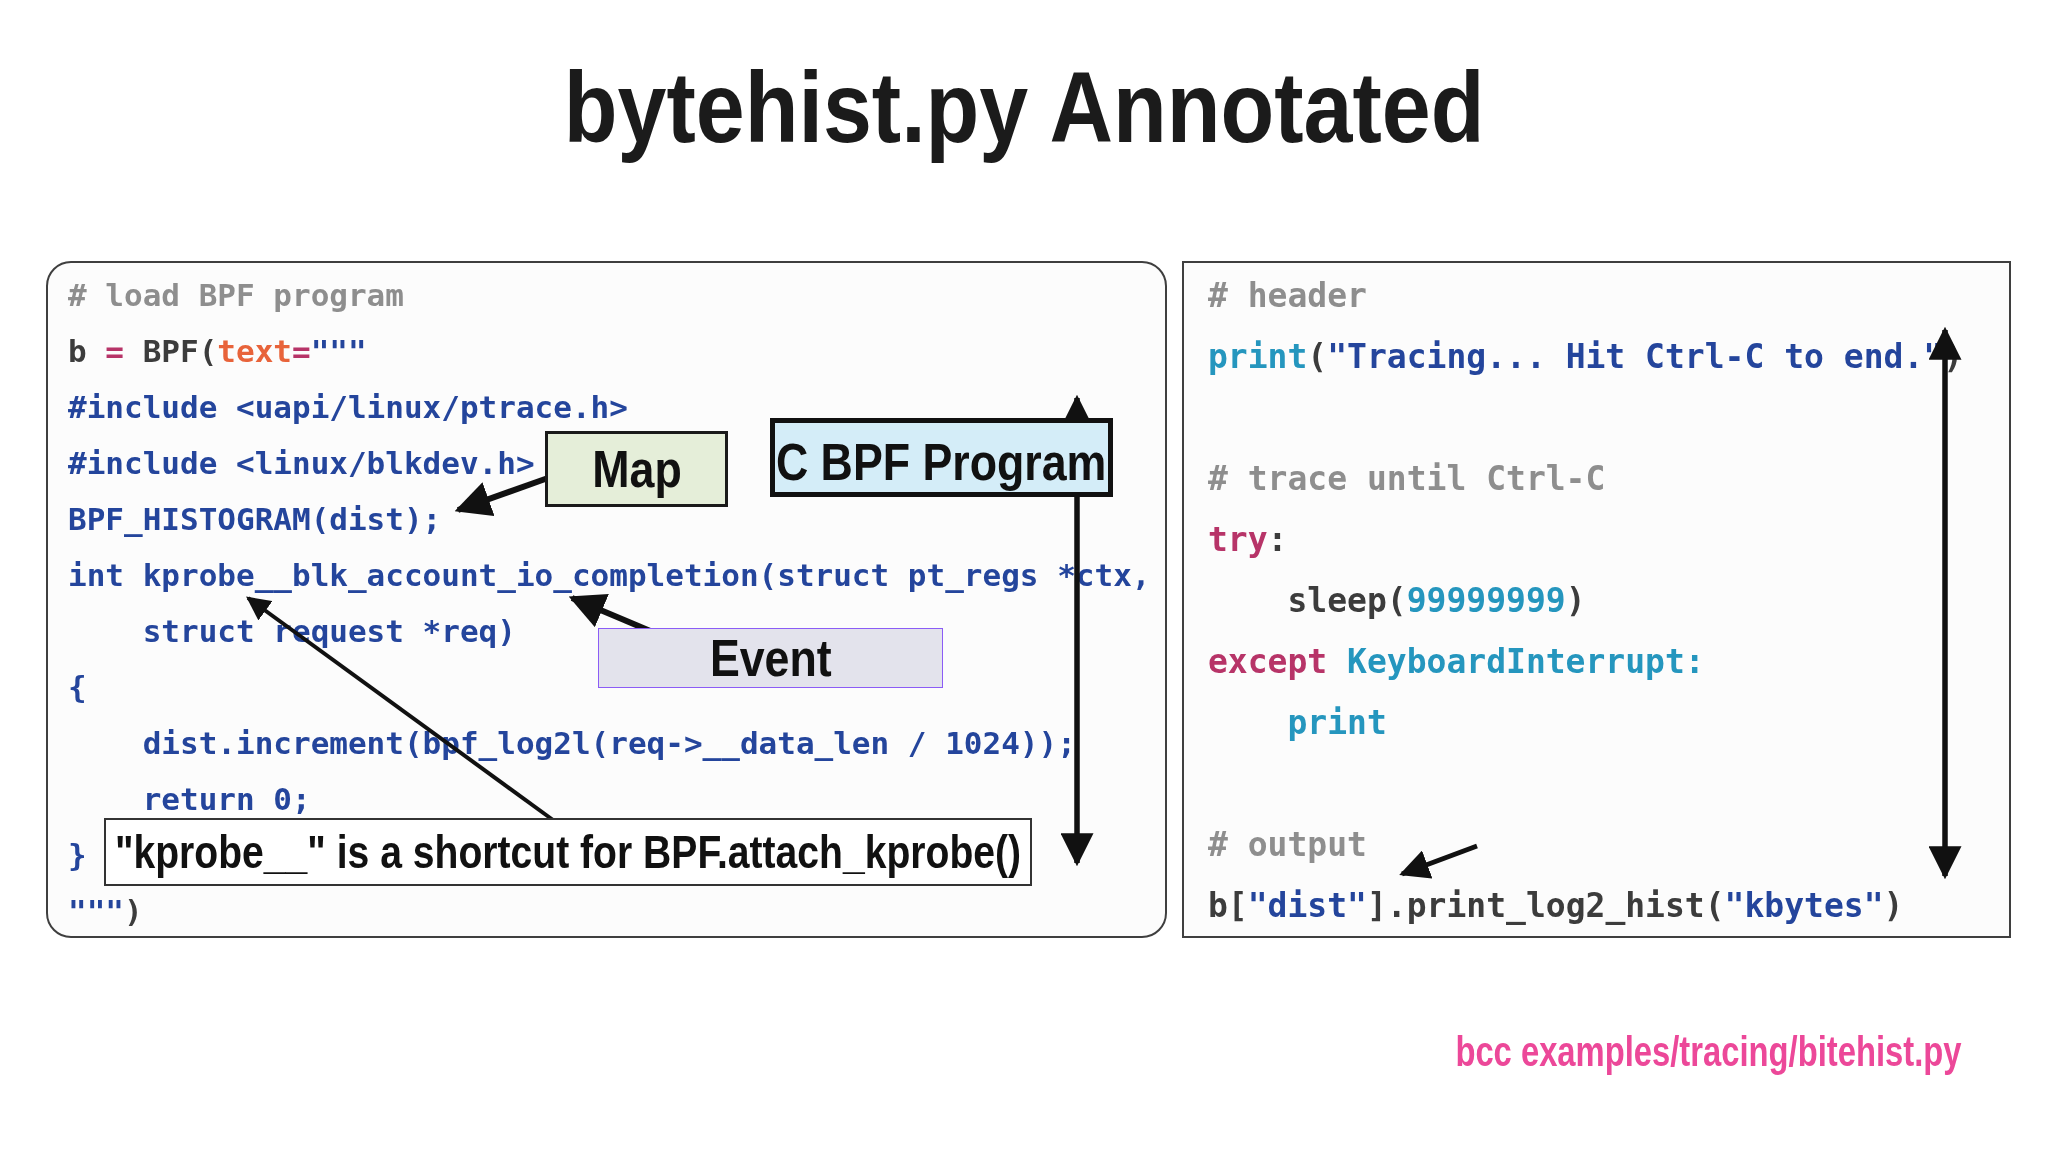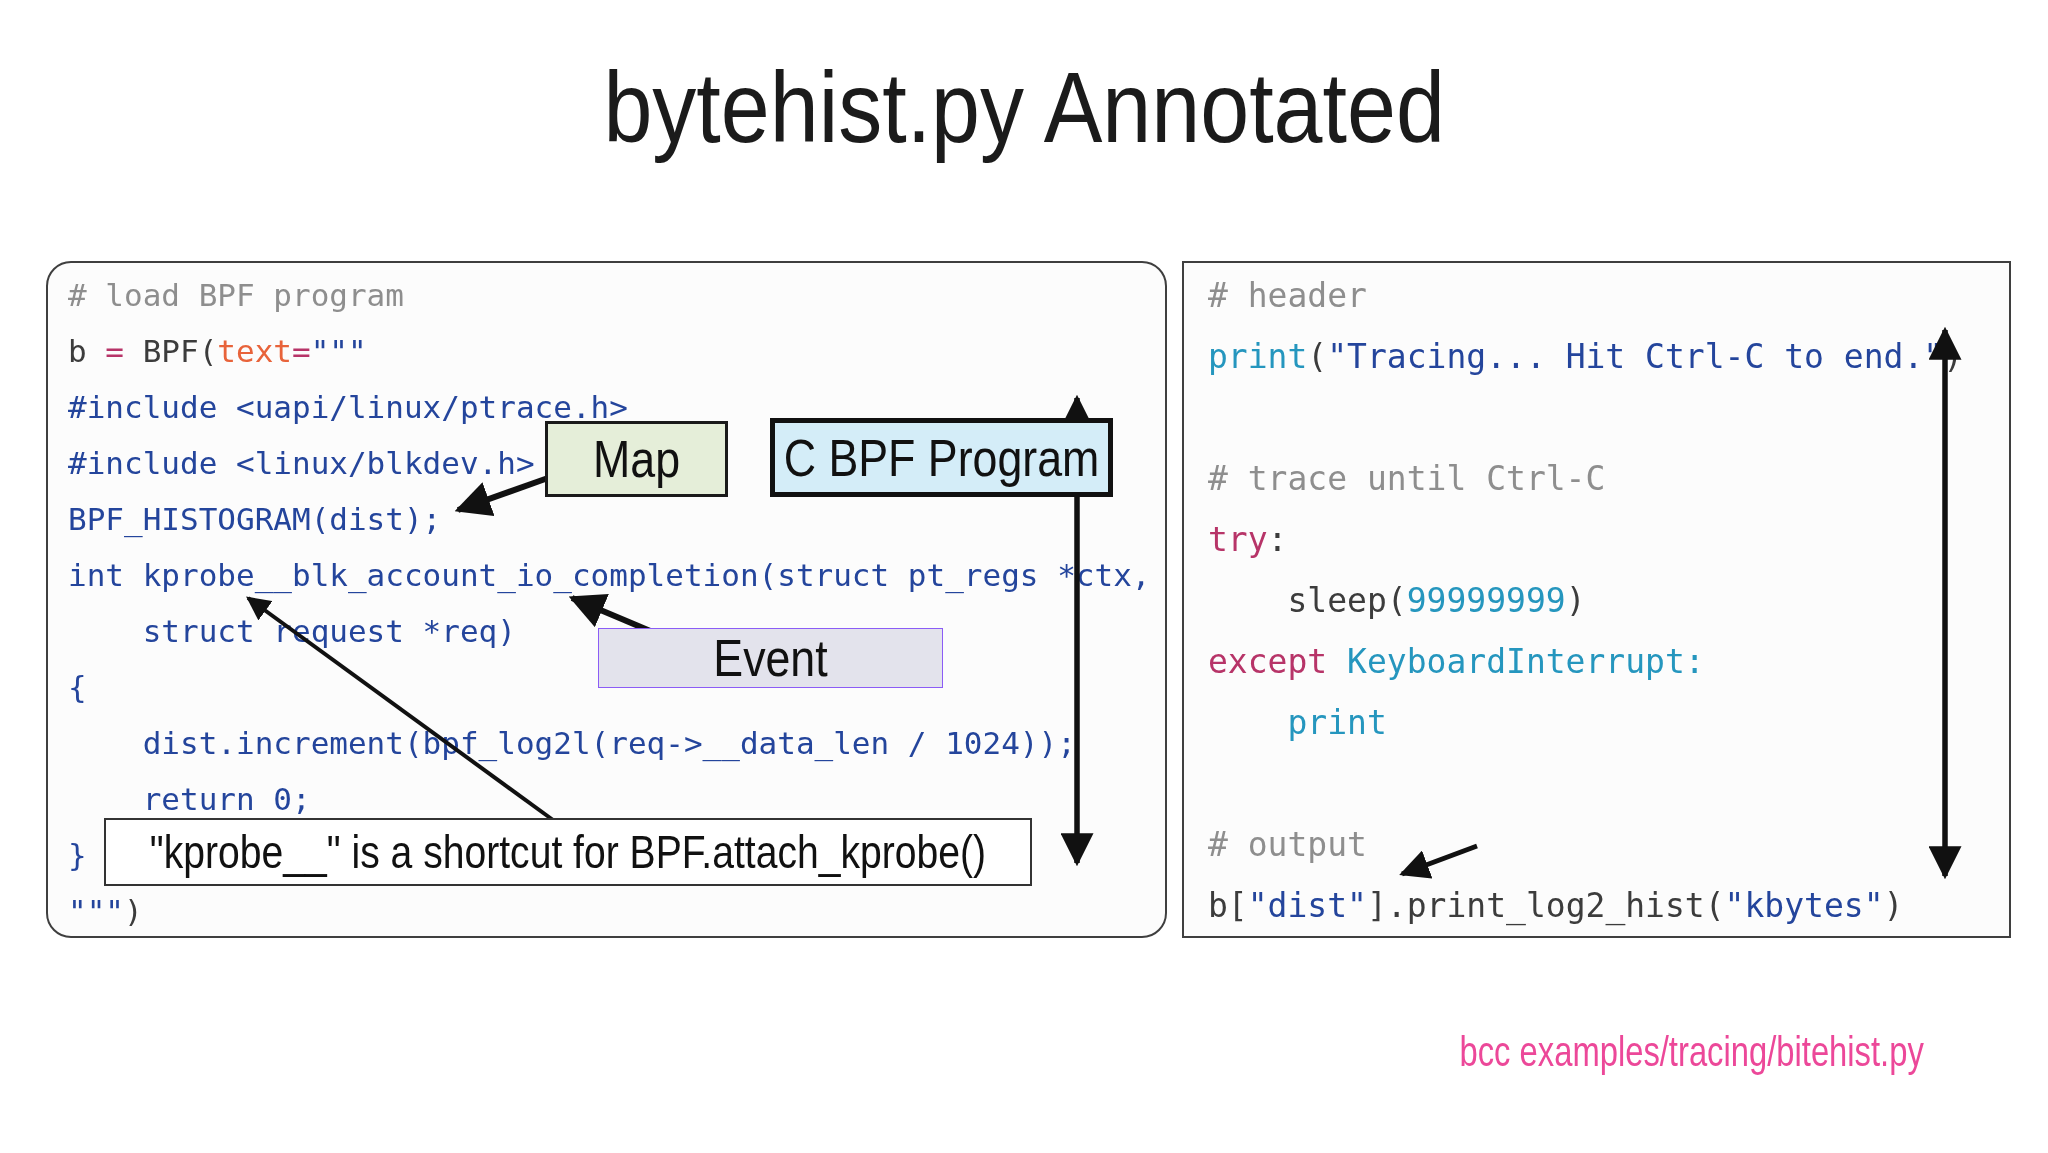--- a/index.html
+++ b/index.html
@@ -1,17 +1,17 @@
 <!DOCTYPE html>
 <html style="--comment: #8e8e8e; --plain: #3c3c3c; --keyword: #b73468; --param: #e8633a; --blue: #24459c; --builtin: #2596be; --box_green: #e5eed9; --box_cyan: #d4edf8; --box_lavender: #e3e3ec; --arrow_black: #111111;"><head>
 <meta charset="utf-8">
 <style>
   html,body{margin:0;padding:0;background:#ffffff;}
   .slide{position:relative;width:2048px;height:1153px;background:#ffffff;overflow:hidden;
-         font-family:"Liberation Sans",sans-serif;color:#1b1b1b;}
+         font-family:"Liberation Sans",sans-serif;color:#1b1b1b;font-weight:bold;}
 
   
   .title{position:absolute;top:52px;left:0;width:2048px;text-align:center;
          font-size:100px;line-height:1.1;color:#1b1b1b;white-space:nowrap;}
   .condense{display:inline-block;transform:scaleX(0.88);transform-origin:center;white-space:nowrap;}
 
   
   .panel{position:absolute;background:#fcfcfc;border:2px solid #3f3f3f;z-index:1;}
   .panel-left{left:46px;top:261px;width:1117px;height:673px;border-radius:25px;}
   .panel-right{left:1182px;top:261px;width:825px;height:673px;}
@@ -19,22 +19,22 @@
   .code-left{margin:4px 0 0 20px;font-size:31px;line-height:56px;}
   .code-right{margin:2px 0 0 24px;font-size:33px;line-height:61px;}
   .code-line{white-space:pre;}
 
   
   .arrows{position:absolute;left:0;top:0;width:2048px;height:1153px;z-index:5;pointer-events:none;}
 
   
   .abox{position:absolute;display:flex;align-items:center;justify-content:center;
         z-index:10;font-size:52px;color:#111;box-sizing:border-box;}
-  .box-map{left:545px;top:421px;width:183px;height:76px;background:var(--box_green,#e5eed9);border:3px solid #1a1a1a;}
-  .box-cbpf{left:770px;top:418px;width:343px;height:79px;background:var(--box_cyan,#d4edf8);border:5px solid #111;}
+  .box-map{left:545px;top:431px;width:183px;height:76px;background:var(--box_green,#e5eed9);border:3px solid #1a1a1a;}
+  .box-cbpf{left:770px;top:418px;width:343px;height:79px;background:var(--box_cyan,#d4edf8);border:5px solid #111;align-items:flex-end;}
   .box-event{left:598px;top:628px;width:345px;height:60px;background:var(--box_lavender,#e3e3ec);border:1px solid #8b5cf6;}
   .box-note{left:104px;top:818px;width:928px;height:68px;background:#ffffff;border:2px solid #333;font-size:46px;z-index:11;}
   .box-python{left:1627px;top:418px;width:348px;height:80px;background:var(--box_cyan,#d4edf8);border:5px solid #111;}
   .box-stats{left:1418px;top:768px;width:345px;height:74px;background:var(--box_lavender,#e3e3ec);border:3px solid #1a1a1a;}
   .abox .condense{transform:scaleX(0.86);}
   .box-note .condense{transform:scaleX(0.85);}
 
   
   .footer{position:absolute;left:1384px;top:1028px;width:616px;text-align:center;
           font-size:42px;color:#ec4899;white-space:nowrap;}

